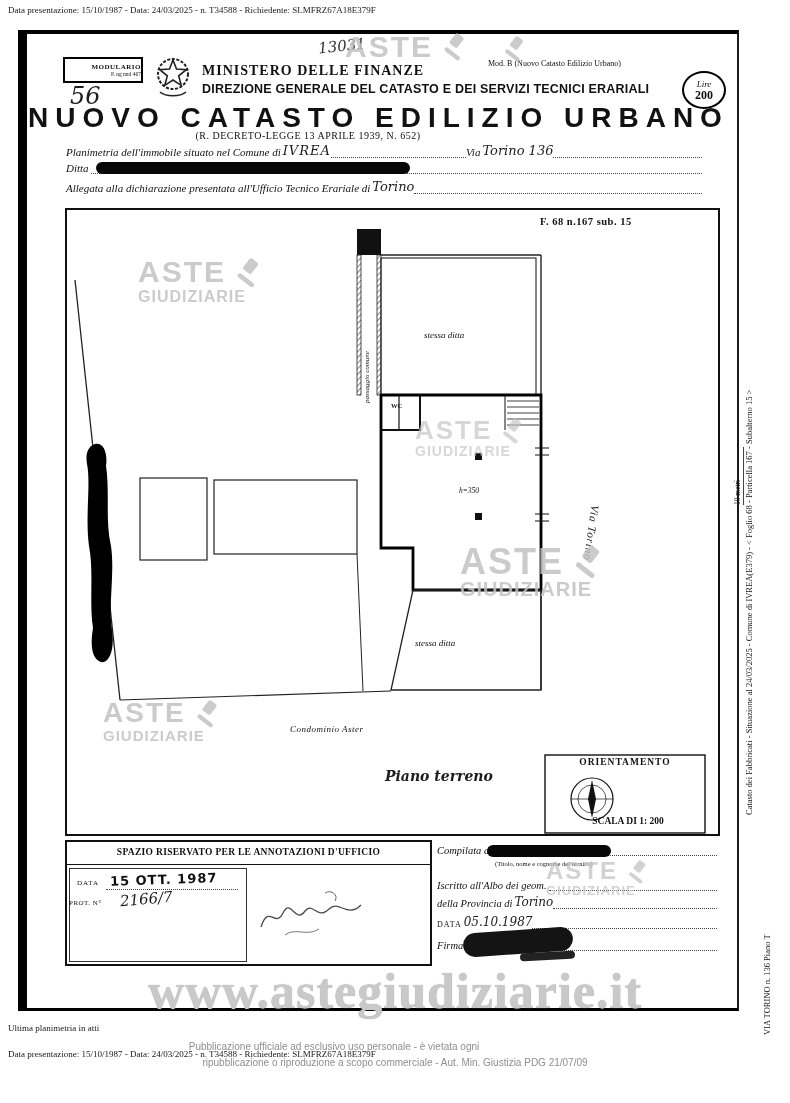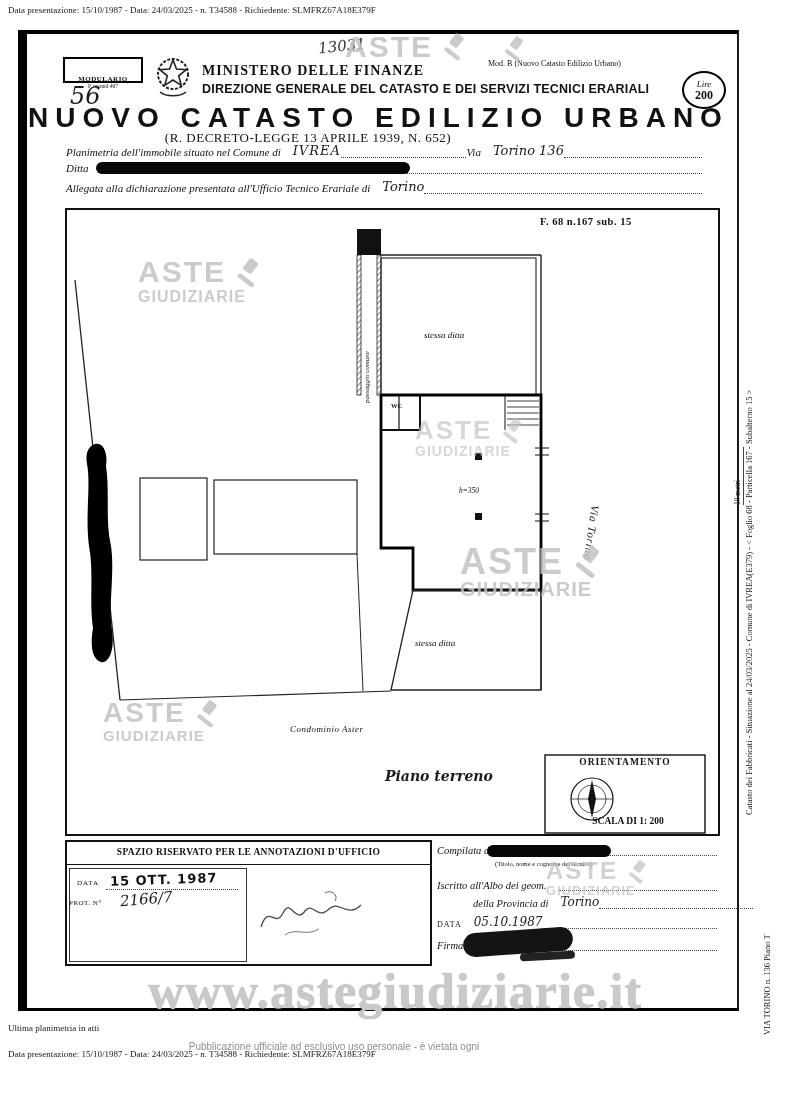--- a/index.html
+++ b/index.html
@@ -7,21 +7,21 @@
   .page { position:relative; width:790px; height:1103px; background:#fff;
           font-family:"Liberation Serif", serif; color:#111; overflow:hidden; }
   .abs { position:absolute; }
   .doc-frame { position:absolute; left:18px; top:30px; width:721px; height:981px;
                border-top:4px solid #000; border-left:9px solid #000;
                border-right:2px solid #1a1a1a; border-bottom:3px solid #000; }
   .meta { position:absolute; font-size:9px; color:#181818; white-space:nowrap; }
   .center { text-align:center; }
   .dotrow { position:absolute; display:flex; align-items:flex-end; font-style:italic;
             font-size:11px; white-space:nowrap; z-index:2; }
-  .dotrow .lbl { padding-right:12px; }
+  .dotrow .lbl { padding-right:2px; }
   .dotrow .fill { flex:1; border-bottom:1px dotted #444; height:13px; min-width:20px; }
   .hw { font-family:"DejaVu Serif", serif; font-style:italic; color:#1c1c1c; }
   .wm { position:absolute; color:#c3c3c3; font-family:"Liberation Sans", sans-serif;
         line-height:.95; z-index:5; pointer-events:none; opacity:.85; }
   .wm .l1 { font-weight:700; display:flex; align-items:flex-start; gap:9px; letter-spacing:2px; }
   .wm .l2 { font-weight:600; letter-spacing:1px; margin-top:1px; }
   .wm svg { color:#c3c3c3; }
   .vtext { position:absolute; writing-mode:vertical-rl; transform:rotate(180deg);
            white-space:nowrap; color:#151515; z-index:3; }
   .vtext-cw { position:absolute; writing-mode:vertical-rl; white-space:nowrap; z-index:3; }
@@ -31,21 +31,21 @@
 </style>
 </head>
 <body>
 
 <div class="page">
 
   <div class="meta" style="left:8px; top:5px;">Data presentazione: 15/10/1987 - Data: 24/03/2025 - n. T34588 - Richiedente: SLMFRZ67A18E379F</div>
 
   <div class="doc-frame"></div>
 
-  <div class="abs" style="left:63px; top:57px; width:80px; height:26px; border:2px solid #000; text-align:center; padding-top:16px; z-index:2;">
+  <div class="abs" style="left:63px; top:57px; width:80px; height:26px; border:2px solid #000; text-align:right; padding-top:4px; z-index:2;">
     <div style="font-size:7px; font-weight:bold; letter-spacing:.5px;">MODULARIO</div>
     <div style="font-size:5.5px;">P. ng nnd 467</div>
   </div>
   <div class="abs hw" style="left:70px; top:82px; font-size:24px; z-index:2;">56</div>
 
   <svg class="abs" style="left:150px; top:50px; z-index:2;" width="46" height="50" viewBox="0 0 46 50">
     <circle cx="23" cy="24" r="15" fill="none" stroke="#222" stroke-width="2" stroke-dasharray="3,1.6"></circle>
     <polygon points="23,10 26.5,19.1 36.3,19.7 28.7,25.9 31.2,35.3 23,30 14.8,35.3 17.3,25.9 9.7,19.7 19.5,19.1" fill="none" stroke="#222" stroke-width="1.6"></polygon>
     <path d="M10,42 C16,47 30,47 36,42" fill="none" stroke="#222" stroke-width="1.5"></path>
   </svg>
@@ -55,21 +55,21 @@
   <div class="abs" style="left:202px; top:63px; font-weight:bold; font-size:14px; letter-spacing:1px; z-index:2;">MINISTERO DELLE FINANZE</div>
   <div class="abs" style="left:202px; top:82px; font-family:'Liberation Sans',sans-serif; font-weight:bold; font-size:12.5px; letter-spacing:.2px; z-index:2;">DIREZIONE GENERALE DEL CATASTO E DEI SERVIZI TECNICI ERARIALI</div>
   <div class="abs" style="left:488px; top:59px; font-size:8px; width:200px; z-index:2;">Mod. B (Nuovo Catasto Edilizio Urbano)</div>
 
   <div class="abs" style="left:682px; top:71px; width:44px; height:38px; border:2px solid #000; border-radius:50%; display:flex; flex-direction:column; align-items:center; justify-content:center; z-index:2;">
     <div style="font-size:9px; font-style:italic; line-height:1;">Lire</div>
     <div style="font-size:12px; font-weight:bold; line-height:1;">200</div>
   </div>
 
   <div class="abs center" style="left:18px; top:102px; width:721px; font-family:'Liberation Sans',sans-serif; font-weight:bold; font-size:28px; letter-spacing:7px; z-index:2;">NUOVO CATASTO EDILIZIO URBANO</div>
-  <div class="abs center" style="left:18px; top:130px; width:580px; font-size:13px; letter-spacing:.5px; z-index:2;">(R. DECRETO-LEGGE 13 APRILE 1939, N. 652)</div>
+  <div class="abs center" style="left:18px; top:130px; width:580px; font-size:10px; letter-spacing:.5px; z-index:2;">(R. DECRETO-LEGGE 13 APRILE 1939, N. 652)</div>
 
   <div class="dotrow" style="left:66px; top:143px; width:636px;">
     <span class="lbl">Planimetria dell'immobile situato nel Comune di</span>
     <span class="hw" style="font-size:13px; letter-spacing:1px;">IVREA</span>
     <span class="fill"></span>
     <span class="lbl">Via</span>
     <span class="hw" style="font-size:13px;">Torino 136</span>
     <span class="fill" style="flex:1.1;"></span>
   </div>
 
@@ -173,21 +173,21 @@
     <span class="lbl">Compilata da</span>
     <span class="fill"></span>
   </div>
   <div class="redact" style="left:487px; top:845px; width:124px; height:12px;"></div>
   <div class="abs" style="left:495px; top:860px; font-size:6.5px; z-index:2;">(Titolo, nome e cognome del tecnico)</div>
 
   <div class="dotrow" style="left:437px; top:878px; width:280px; font-size:10.5px;">
     <span class="lbl">Iscritto all'Albo dei geom.</span>
     <span class="fill"></span>
   </div>
-  <div class="dotrow" style="left:437px; top:895px; width:280px; font-size:10.5px;margin-left:36px;">
+  <div class="dotrow" style="left:437px; top:895px; width:280px; font-size:10.5px;">
     <span class="lbl">della Provincia di</span>
     <span class="hw" style="font-size:12px;">Torino</span>
     <span class="fill"></span>
   </div>
   <div class="dotrow" style="left:437px; top:915px; width:280px;">
     <span class="lbl" style="font-style:normal; font-size:8px; letter-spacing:1px;">DATA</span>
     <span class="hw" style="font-size:12px;">05.10.1987</span>
     <span class="fill"></span>
   </div>
   <div class="dotrow" style="left:437px; top:938px; width:280px; font-size:10.5px;">
@@ -282,14 +282,15 @@
 
   <div class="vtext" style="left:744px; top:285px; height:530px; font-size:8.5px;">Catasto dei Fabbricati - Situazione al 24/03/2025 - Comune di IVREA(E379) - &lt; Foglio 68 - Particella 167 - Subalterno 15 &gt;</div>
   <div class="vtext" style="left:762px; top:880px; height:155px; font-size:8.5px;">VIA TORINO n. 136 Piano T</div>
   <div class="vtext" style="left:733px; top:447px; height:58px; font-size:7.5px; border-left:1px solid #444; padding-left:1px;">10 metri</div>
 
   <div class="abs center" style="left:18px; top:966px; width:754px; font-family:'Liberation Serif',serif; font-weight:bold; font-size:50px; letter-spacing:1px; color:#c9c9c9; text-shadow:0 0 1px #9a9a9a; z-index:6; line-height:1;">www.astegiudiziarie.it</div>
 
   <div class="meta" style="left:8px; top:1023px;">Ultima planimetria in atti</div>
   <div class="abs center" style="left:0; top:1041px; width:668px; font-family:'Liberation Sans',sans-serif; font-size:10px; color:#8f8f8f; z-index:2;">Pubblicazione ufficiale ad esclusivo uso personale - è vietata ogni</div>
   <div class="meta" style="left:8px; top:1049px;">Data presentazione: 15/10/1987 - Data: 24/03/2025 - n. T34588 - Richiedente: SLMFRZ67A18E379F</div>
+  <div class="abs center" style="left:0; top:1057px; width:790px; font-family:'Liberation Sans',sans-serif; font-size:10px; color:#8f8f8f; z-index:2;">ripubblicazione o riproduzione a scopo commerciale - Aut. Min. Giustizia PDG 21/07/09</div>
 
 </div>
 
 </body></html>

